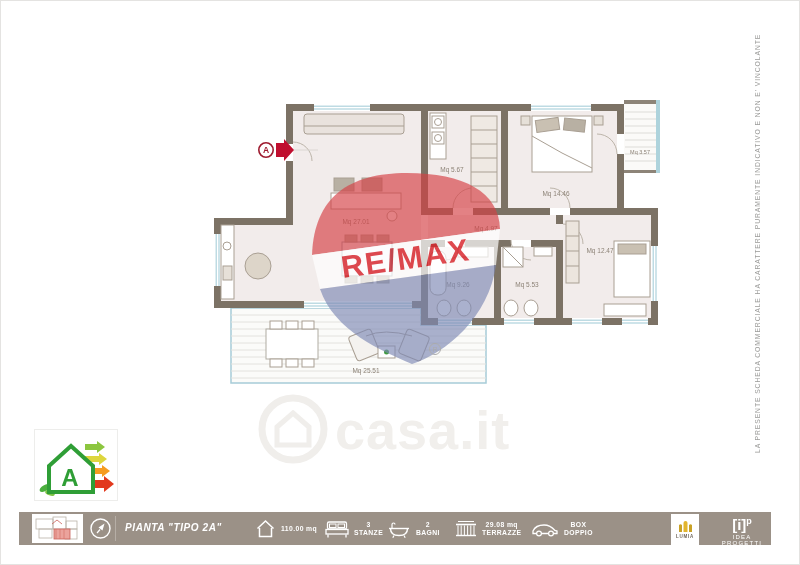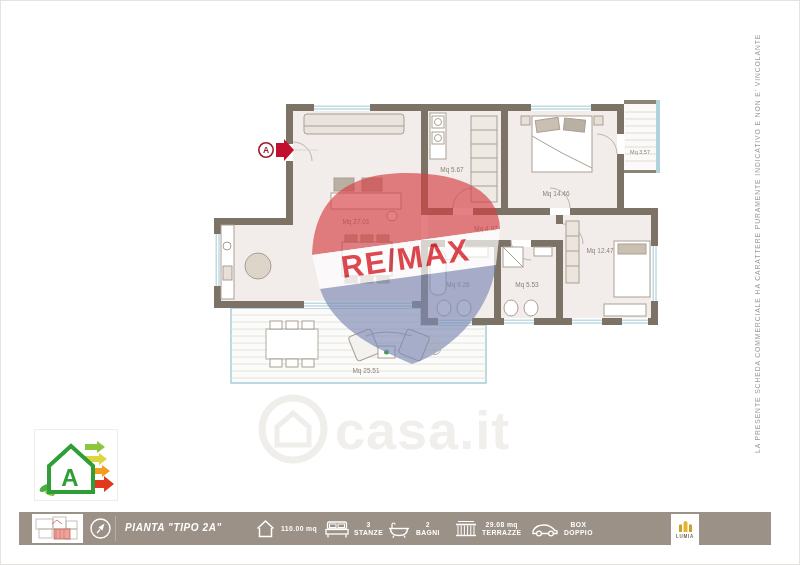--- a/index.html
+++ b/index.html
@@ -396,15 +396,19 @@
 
     <div class="lumia-card">
       <svg width="15" height="13" viewBox="0 0 15 13">
         <path d="M1 12 V5 A2 2 0 0 1 4 5 V12 Z" fill="#c9a227"></path>
         <path d="M5.5 12 V3 A2 2 0 0 1 9.5 3 V12 Z" fill="#e2b52e"></path>
         <path d="M11 12 V5 A2 2 0 0 1 14 5 V12 Z" fill="#c9a227"></path>
       </svg>
       <span>LUMIA</span>
     </div>
 
+    <div class="brand">
+      <div class="brand-mark"><span>[i]</span><sup>p</sup></div>
+      <div class="brand-name">IDEA PROGETTI</div>
+    </div>
   </div>
 
 </div>
 
 </body></html>

